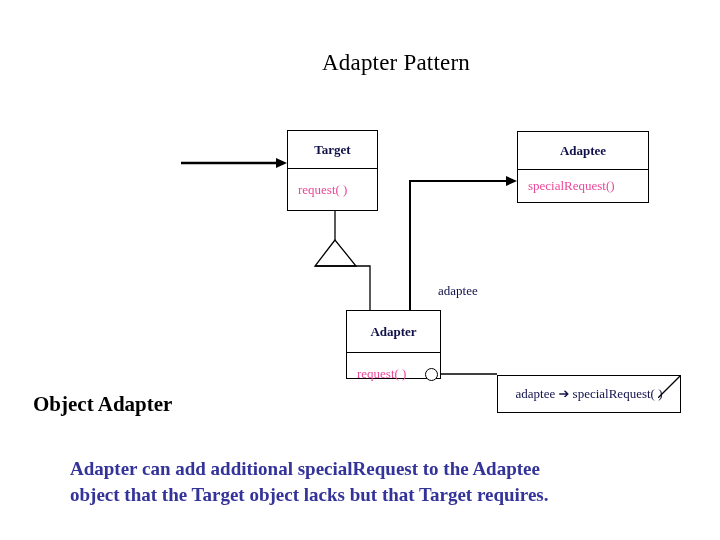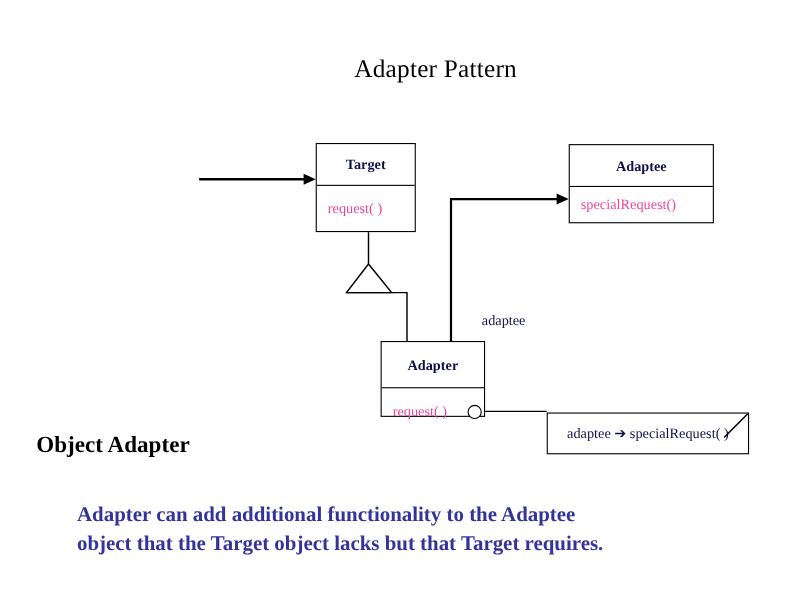--- a/index.html
+++ b/index.html
@@ -197,17 +197,17 @@
   <div class="note-box" style="left:497px; top:355px; width:184px; height:38px;margin-top:20px;">
     <span class="note-text">adaptee ➔ specialRequest( )</span>
     <svg class="note-fold" viewBox="0 0 22 22">
       <line x1="0" y1="22" x2="22" y2="0" stroke="#000000" stroke-width="1.3"></line>
     </svg>
   </div>
 
   <div class="section-label" style="left:33px; top:392px;">Object Adapter</div>
 
   <div class="caption">
-    <div>Adapter can add additional functionality to the Adaptee</div>
+    <div>Adapter can add additional specialRequest to the Adaptee</div>
     <div>object that the Target object lacks but that Target requires.</div>
   </div>
 
 </div>
 
 </body></html>

